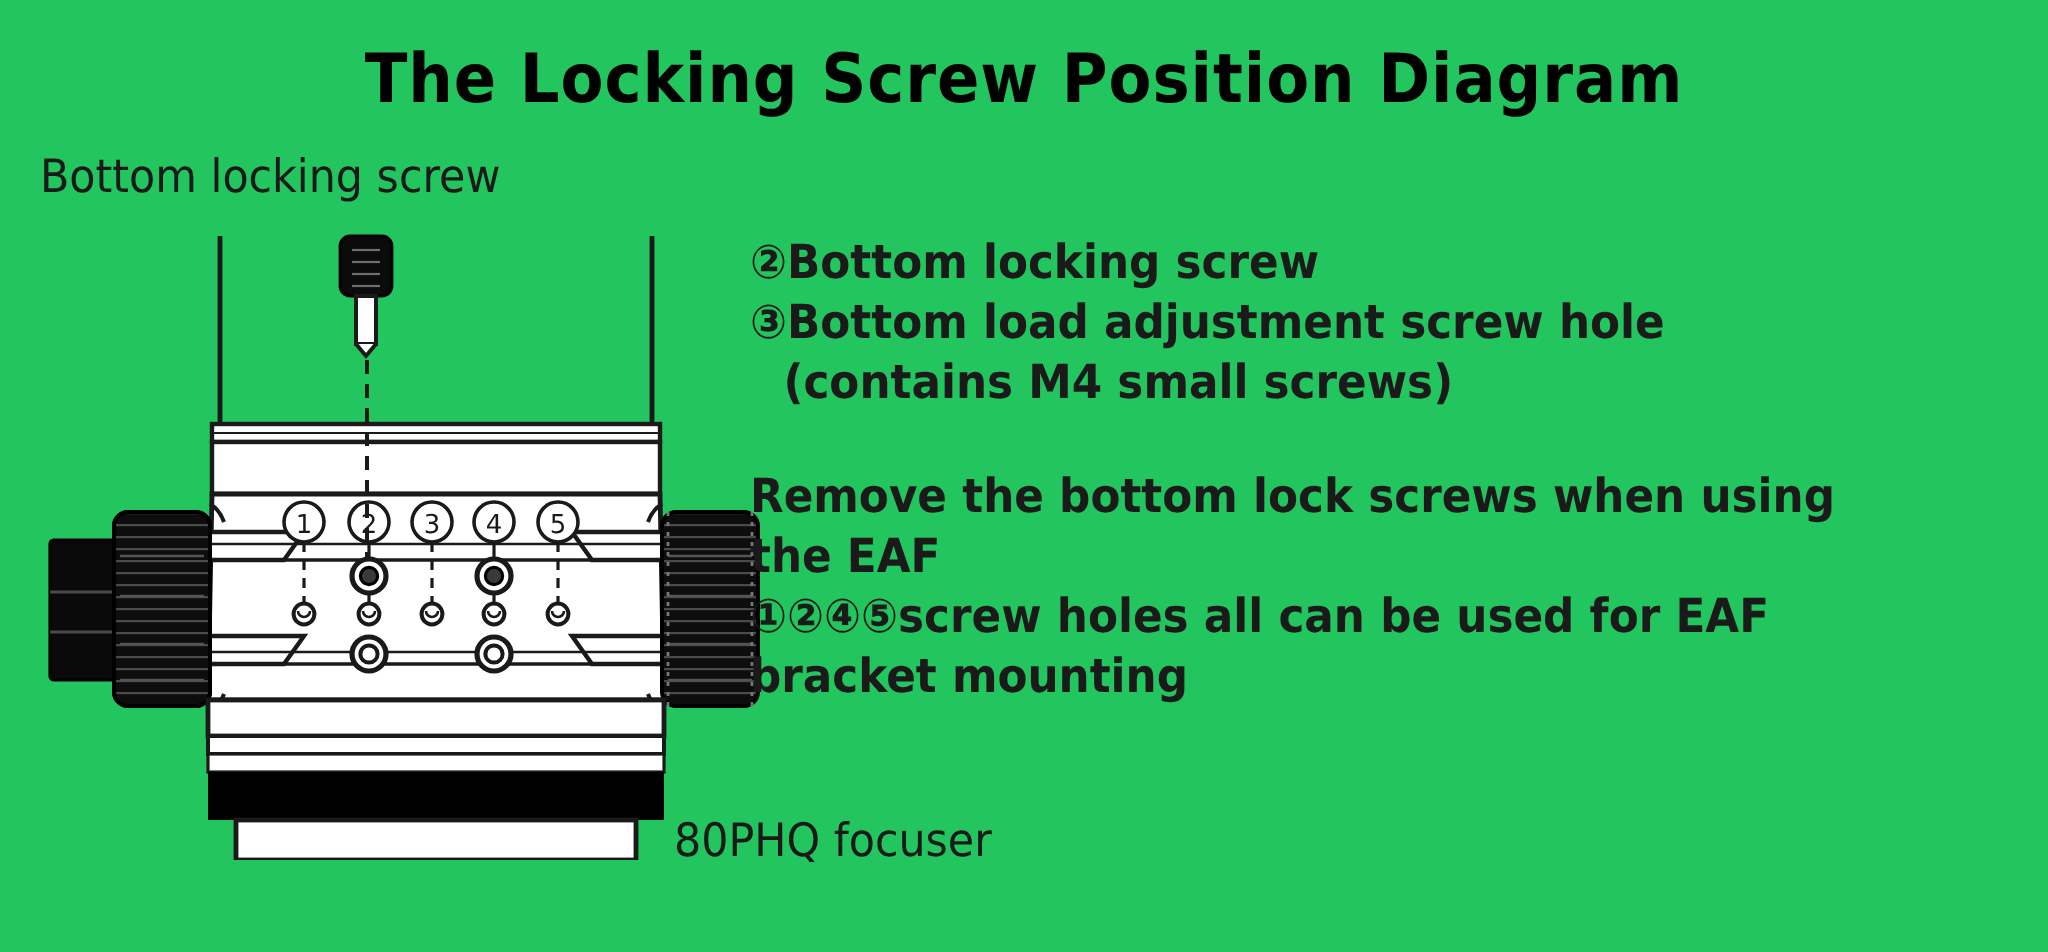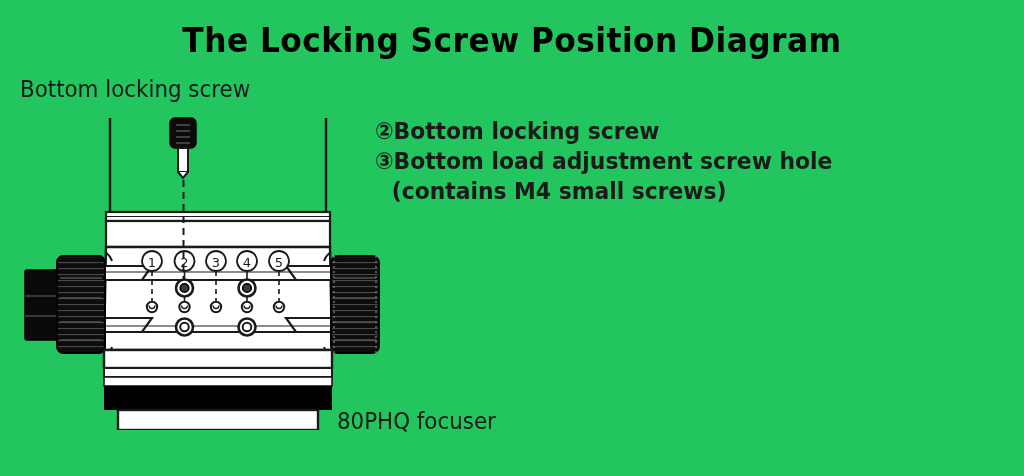--- a/index.html
+++ b/index.html
@@ -269,17 +269,25 @@
     </svg>
   </div>
 
   <div class="notes">
     <div class="note-block">
       <div class="note-line">②Bottom locking screw</div>
       <div class="note-line">③Bottom load adjustment screw hole</div>
       <div class="note-line indent">(contains M4 small screws)</div>
     </div>
     <div class="gap"></div>
+    <div class="note-block">
+      <div class="note-line">Remove the bottom lock screws when using</div>
+      <div class="note-line">the EAF</div>
+    </div>
+    <div class="note-block">
+      <div class="note-line">①②④⑤screw holes all can be used for EAF</div>
+      <div class="note-line">bracket mounting</div>
+    </div>
   </div>
 
   <div class="caption-bottom">80PHQ focuser</div>
 
 </div>
 
 </body></html>

